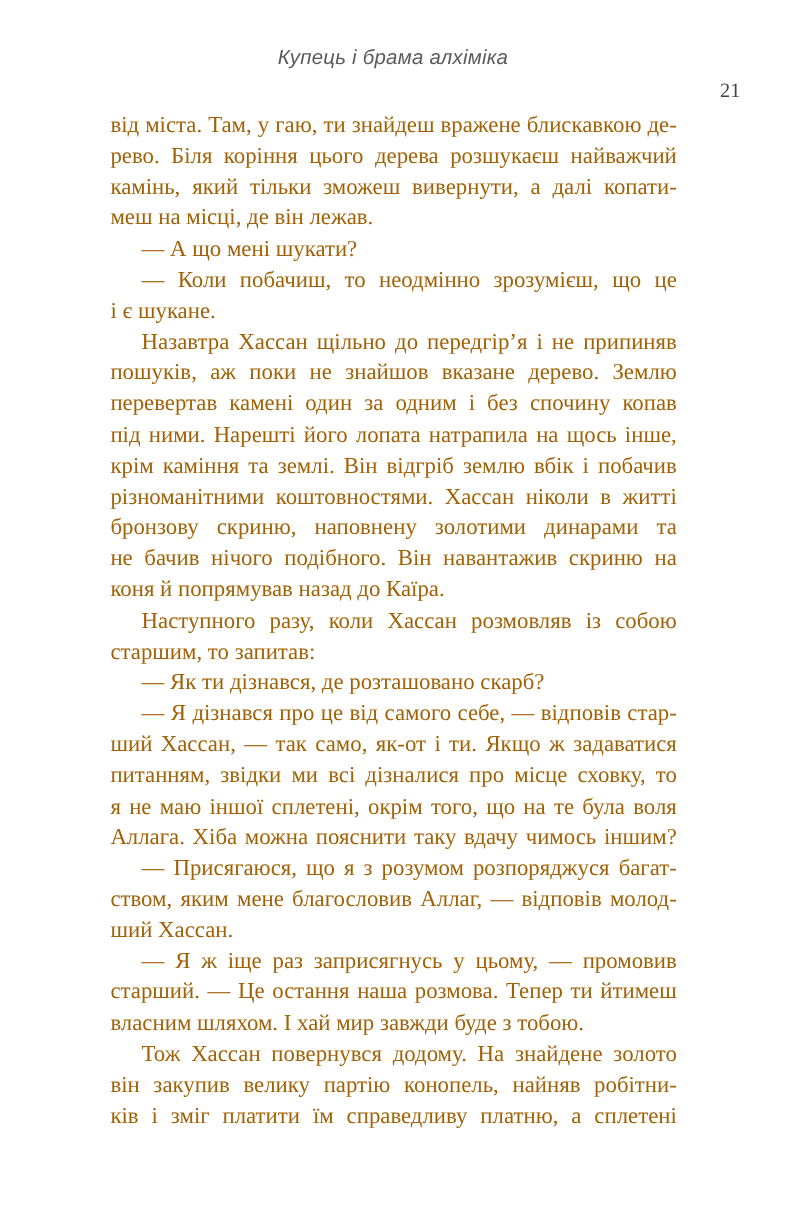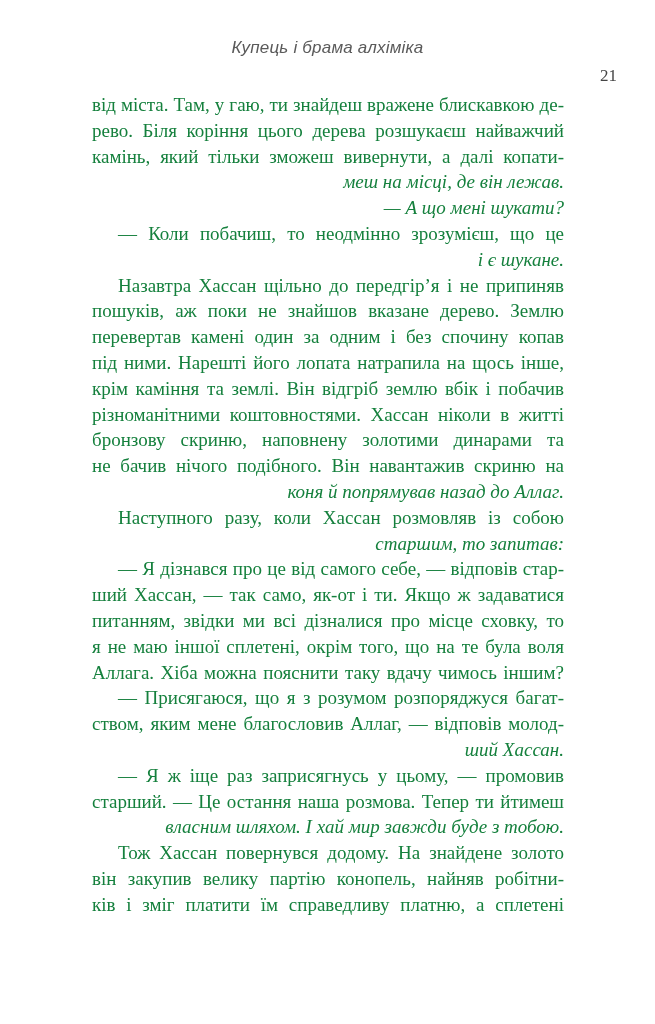--- a/index.html
+++ b/index.html
@@ -44,33 +44,32 @@
     color: #454545;
     margin-top: 28px;
   }
   .text-block {
     position: absolute;
     left: 92px;
     top: 92px;
     width: 472px;
     font-size: 19px;
     line-height: 25.8px;
-    color: #15803d;
+    color: #a16207;
   }
   .line {
     width: 100%;
   }
   .line.just {
     text-align: justify;
     text-align-last: justify;
     -moz-text-align-last: justify;
   }
   .line.left {
-    text-align: right;
-    font-style: italic;
+    text-align: left;
   }
   .line.indent {
     text-indent: 26px;
   }
 </style>
 </head>
 <body>
 
 <div class="page">
   <div class="page-header">
@@ -87,23 +86,24 @@
       <div class="line just indent">— Коли побачиш, то неодмінно зрозумієш, що це</div>
       <div class="line left">і є шукане.</div>
       <div class="line just indent">Назавтра Хассан щільно до передгір’я і не припиняв</div>
       <div class="line just">пошуків, аж поки не знайшов вказане дерево. Землю</div>
       <div class="line just">перевертав камені один за одним і без спочину копав</div>
       <div class="line just">під ними. Нарешті його лопата натрапила на щось інше,</div>
       <div class="line just">крім каміння та землі. Він відгріб землю вбік і побачив</div>
       <div class="line just">різноманітними коштовностями. Хассан ніколи в житті</div>
       <div class="line just">бронзову скриню, наповнену золотими динарами та</div>
       <div class="line just">не бачив нічого подібного. Він навантажив скриню на</div>
-      <div class="line left">коня й попрямував назад до Аллаг.</div>
+      <div class="line left">коня й попрямував назад до Каїра.</div>
       <div class="line just indent">Наступного разу, коли Хассан розмовляв із собою</div>
       <div class="line left">старшим, то запитав:</div>
+      <div class="line left indent">— Як ти дізнався, де розташовано скарб?</div>
       <div class="line just indent">— Я дізнався про це від самого себе, — відповів стар-</div>
       <div class="line just">ший Хассан, — так само, як-от і ти. Якщо ж задаватися</div>
       <div class="line just">питанням, звідки ми всі дізналися про місце сховку, то</div>
       <div class="line just">я не маю іншої сплетені, окрім того, що на те була воля</div>
       <div class="line just">Аллага. Хіба можна пояснити таку вдачу чимось іншим?</div>
       <div class="line just indent">— Присягаюся, що я з розумом розпоряджуся багат-</div>
       <div class="line just">ством, яким мене благословив Аллаг, — відповів молод-</div>
       <div class="line left">ший Хассан.</div>
       <div class="line just indent">— Я ж іще раз заприсягнусь у цьому, — промовив</div>
       <div class="line just">старший. — Це остання наша розмова. Тепер ти йтимеш</div>

